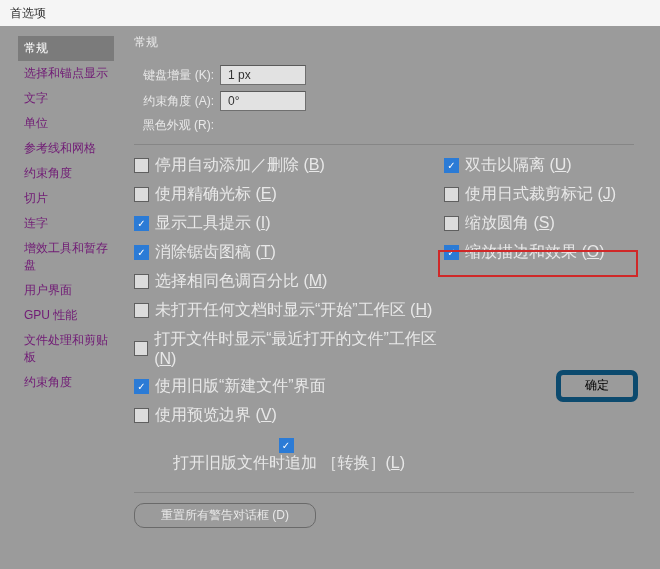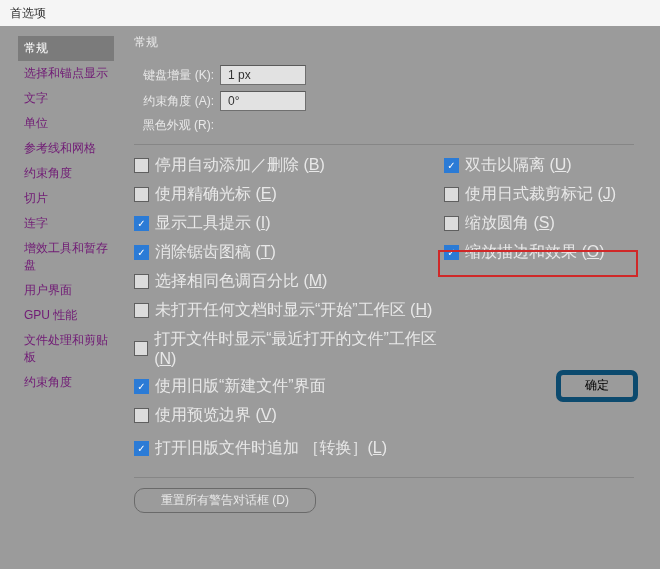--- a/index.html
+++ b/index.html
@@ -99,21 +99,21 @@
             <span>打开文件时显示“最近打开的文件”工作区 (<span class="underline">N</span>)</span>
           </div>
           <div class="chk">
             <span class="box checked"></span>
             <span>使用旧版“新建文件”界面</span>
           </div>
           <div class="chk">
             <span class="box"></span>
             <span>使用预览边界 (<span class="underline">V</span>)</span>
           </div>
-          <div class="chk" style="margin-top: 12px;">
+          <div class="chk" style="margin-top: 12px; flex-direction: column;">
             <span class="box checked"></span>
             <span>打开旧版文件时追加 ［转换］(<span class="underline">L</span>)</span>
           </div>
         </div>
       <div class="col right" id="col-right">
           <div class="chk">
             <span class="box checked"></span>
             <span>双击以隔离 (<span class="underline">U</span>)</span>
           </div>
           <div class="chk">

